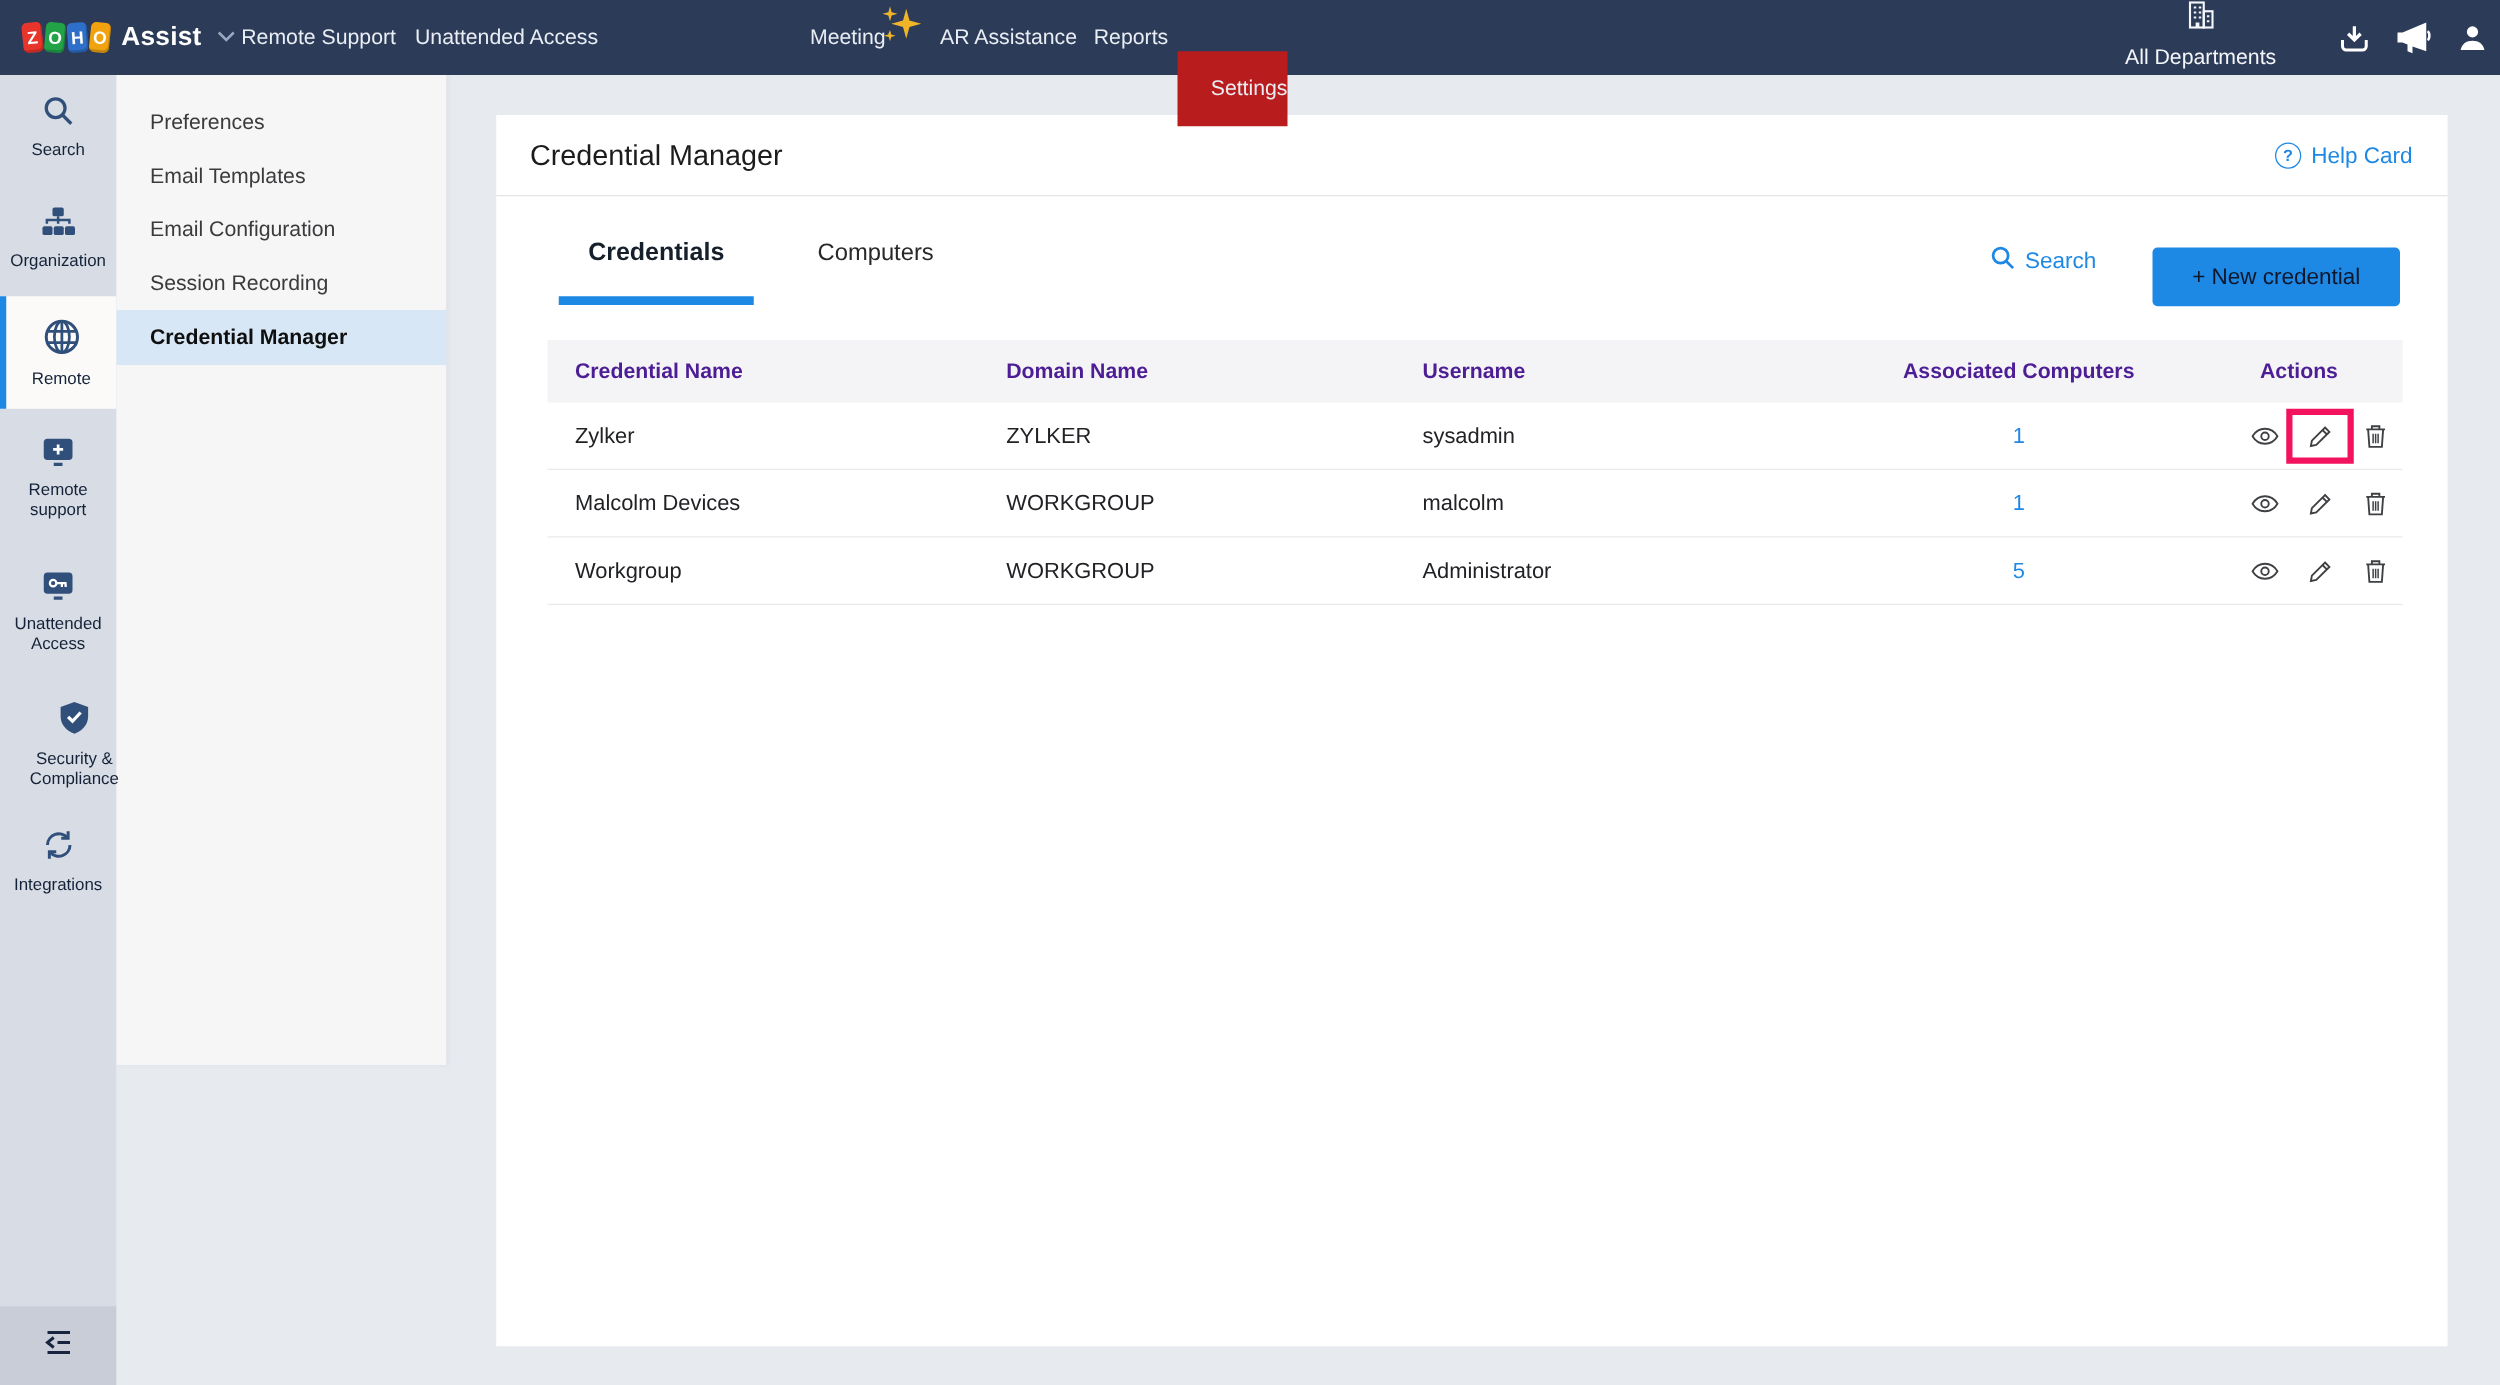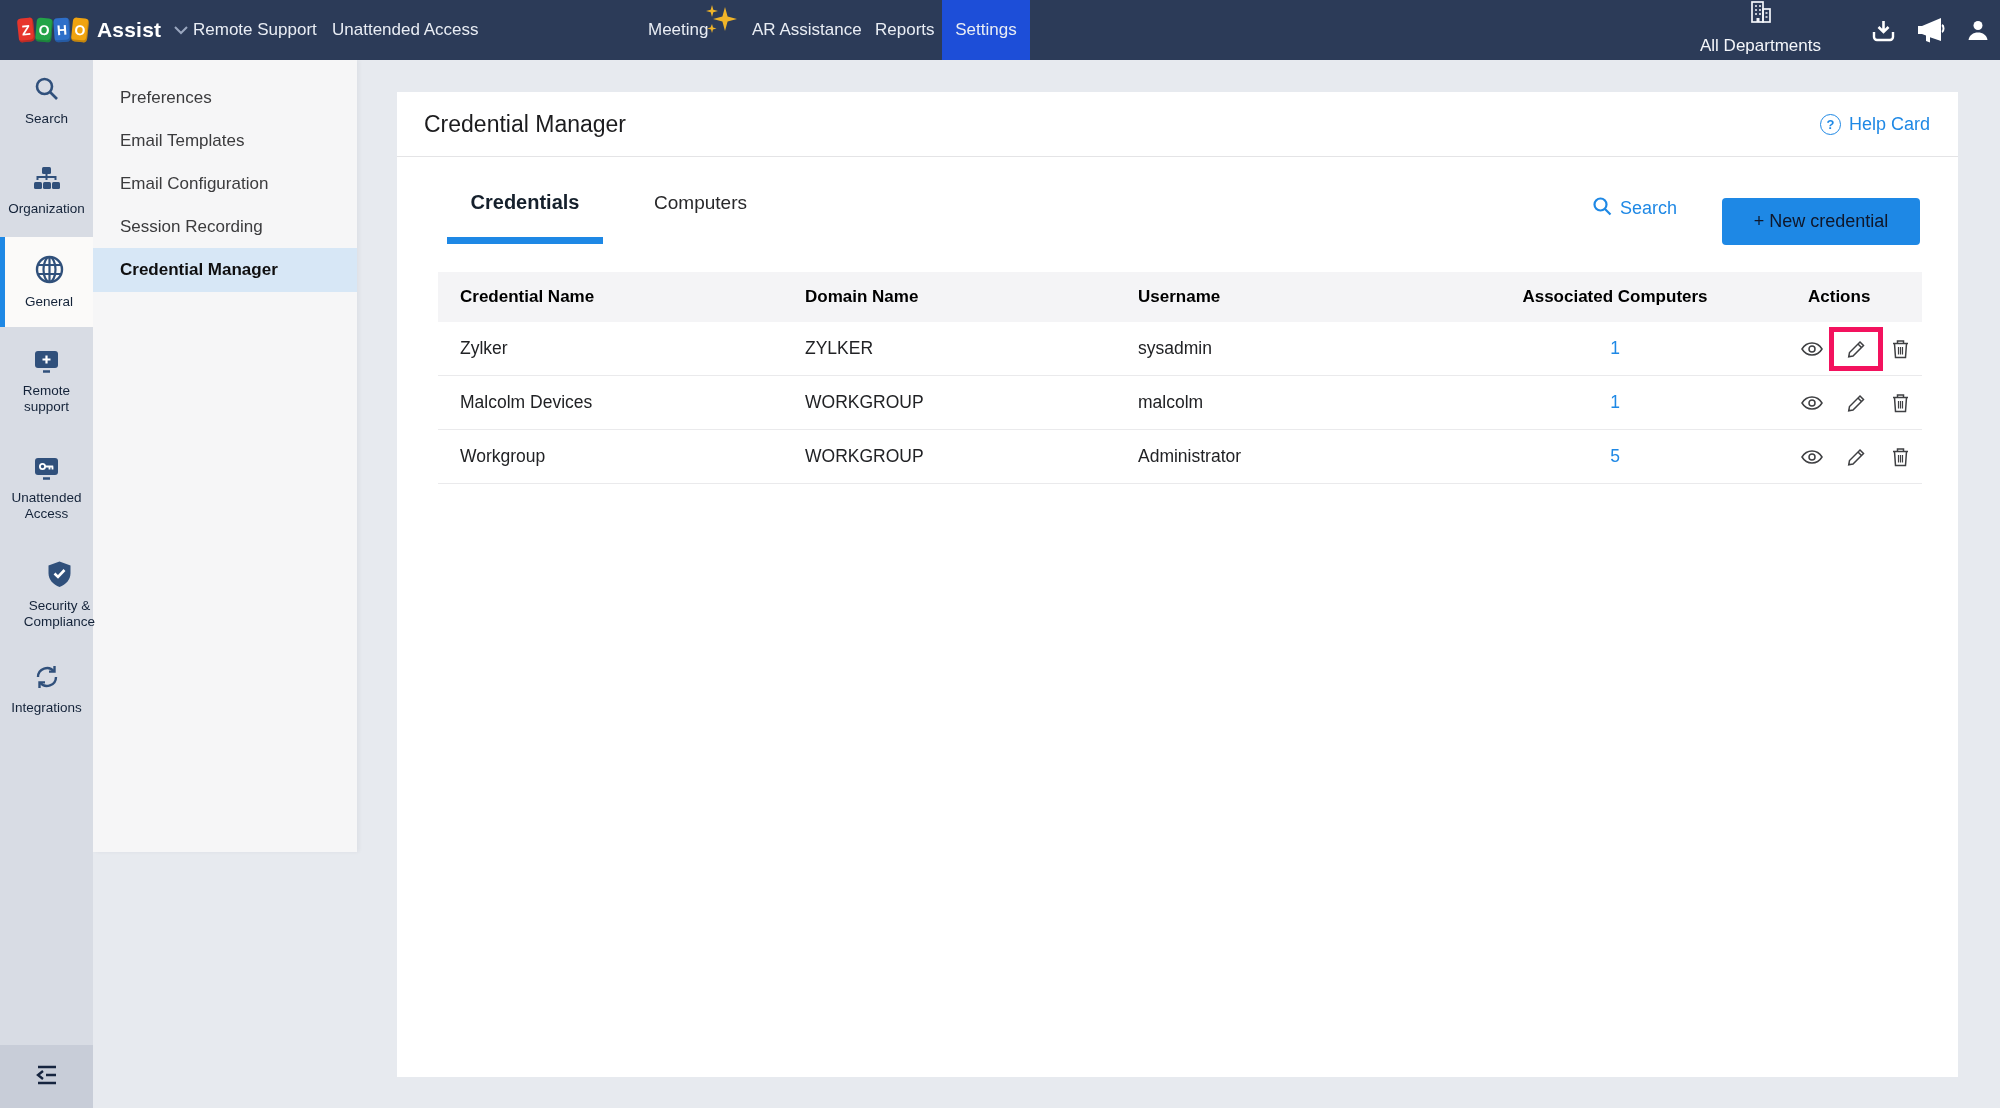--- a/index.html
+++ b/index.html
@@ -16,21 +16,21 @@
   .tile-z { background:#e7352c; transform:rotate(-6deg); }
   .tile-o1{ background:#23a348; transform:rotate(5deg); }
   .tile-h { background:#2e6fc9; transform:rotate(-4deg); }
   .tile-o2{ background:#f0a30f; transform:rotate(6deg); }
   .product { color:#fff; font-size:21px; font-weight:bold; letter-spacing:.2px; }
   .brand-chevron { margin-left:12px; }
   .nav-item { position:absolute; top:0; height:60px; display:flex; align-items:center;
               color:#e9edf4; font-size:17px; cursor:pointer; }
   .nav-rs { left:193px; } .nav-ua { left:332px; } .nav-meet { left:648px; }
   .nav-ar { left:752px; } .nav-rep { left:875px; }
-  .nav-set { left:942px; width:88px; justify-content:center; background:#1d4ed8; }
+  .nav-set { left:942px; width:88px; justify-content:flex-end; background:#b91c1c;margin-top:41px; }
   .sparkle { position:absolute; left:55px; top:2px; }
   .dept { position:absolute; left:1700px; top:0; height:60px; display:flex; align-items:center; gap:7px;
           color:#f4f6fa; font-size:17px; cursor:pointer;flex-direction:column; }
   .nav-icon-btn { position:absolute; top:0; height:60px; display:flex; align-items:center; cursor:pointer; }
   .btn-download { left:1870px; } .btn-announce { left:1914px; } .btn-user { left:1966px; }
 
   
   .rail { position:absolute; left:0; top:60px; width:93px; height:1048px; background:#d8dce4; z-index:20; }
   .rail-item { position:absolute; left:0; width:93px; display:flex; flex-direction:column;
                align-items:center; justify-content:center; gap:5px; cursor:pointer; }
@@ -71,21 +71,21 @@
 
   .search-link { position:absolute; left:1195px; top:98px; height:36px; display:flex; align-items:center;
                  gap:8px; color:#1e88e5; font-size:18px; cursor:pointer; }
   .new-cred-btn { position:absolute; left:1325px; top:106px; width:198px; height:47px; background:#1e88e5;
                   border:none; border-radius:4px; color:#0f172a; font-size:18px; cursor:pointer;
                   font-family:"Liberation Sans", sans-serif; }
 
   
   .table { position:absolute; left:41px; top:180px; width:1484px; }
   .thead { display:flex; align-items:center; height:50px; background:#f4f4f6;
-           font-size:17px; font-weight:bold; color:#000000; }
+           font-size:17px; font-weight:bold; color:#4c1d95; }
   .trow { display:flex; align-items:center; height:54px; border-bottom:1px solid #eaeaec;
           font-size:17.5px; color:#212225; }
   .c1 { width:367px; padding-left:22px; }
   .c2 { width:333px; }
   .c3 { width:292px; }
   .c4 { width:370px; text-align:center; }
   .c5 { width:122px; position:relative; height:100%; padding-left:8px; display:flex; align-items:center; }
   .c5.cells { padding-left:0; display:block; }
   .num-link { color:#1e88e5; text-decoration:none; cursor:pointer; }
   .act { position:absolute; top:50%; transform:translateY(-50%); width:22px; text-align:center;
@@ -194,21 +194,21 @@
     <span class="rail-label">Organization</span>
   </div>
   <div class="rail-item ri-gen">
     <span>
       <svg width="31" height="31" viewBox="0 0 31 31">
         <circle cx="15.5" cy="15.5" r="12.5" fill="none" stroke="#30507b" stroke-width="2.4"></circle>
         <ellipse cx="15.5" cy="15.5" rx="6" ry="12.5" fill="none" stroke="#30507b" stroke-width="2.2"></ellipse>
         <path d="M4 11h23M4 20h23M15.5 3v25" stroke="#30507b" stroke-width="2.2" fill="none"></path>
       </svg>
     </span>
-    <span class="rail-label">General</span>
+    <span class="rail-label">Remote</span>
   </div>
   <div class="rail-item ri-rs">
     <span>
       <svg width="27" height="25" viewBox="0 0 27 25">
         <rect x="2" y="2" width="23" height="17" rx="3" fill="#30507b"></rect>
         <path d="M13.5 6.5v8M9.5 10.5h8" stroke="#fff" stroke-width="2.2"></path>
         <path d="M10 22.5h7" stroke="#30507b" stroke-width="2.5"></path>
       </svg>
     </span>
     <span class="rail-label">Remote support</span>

